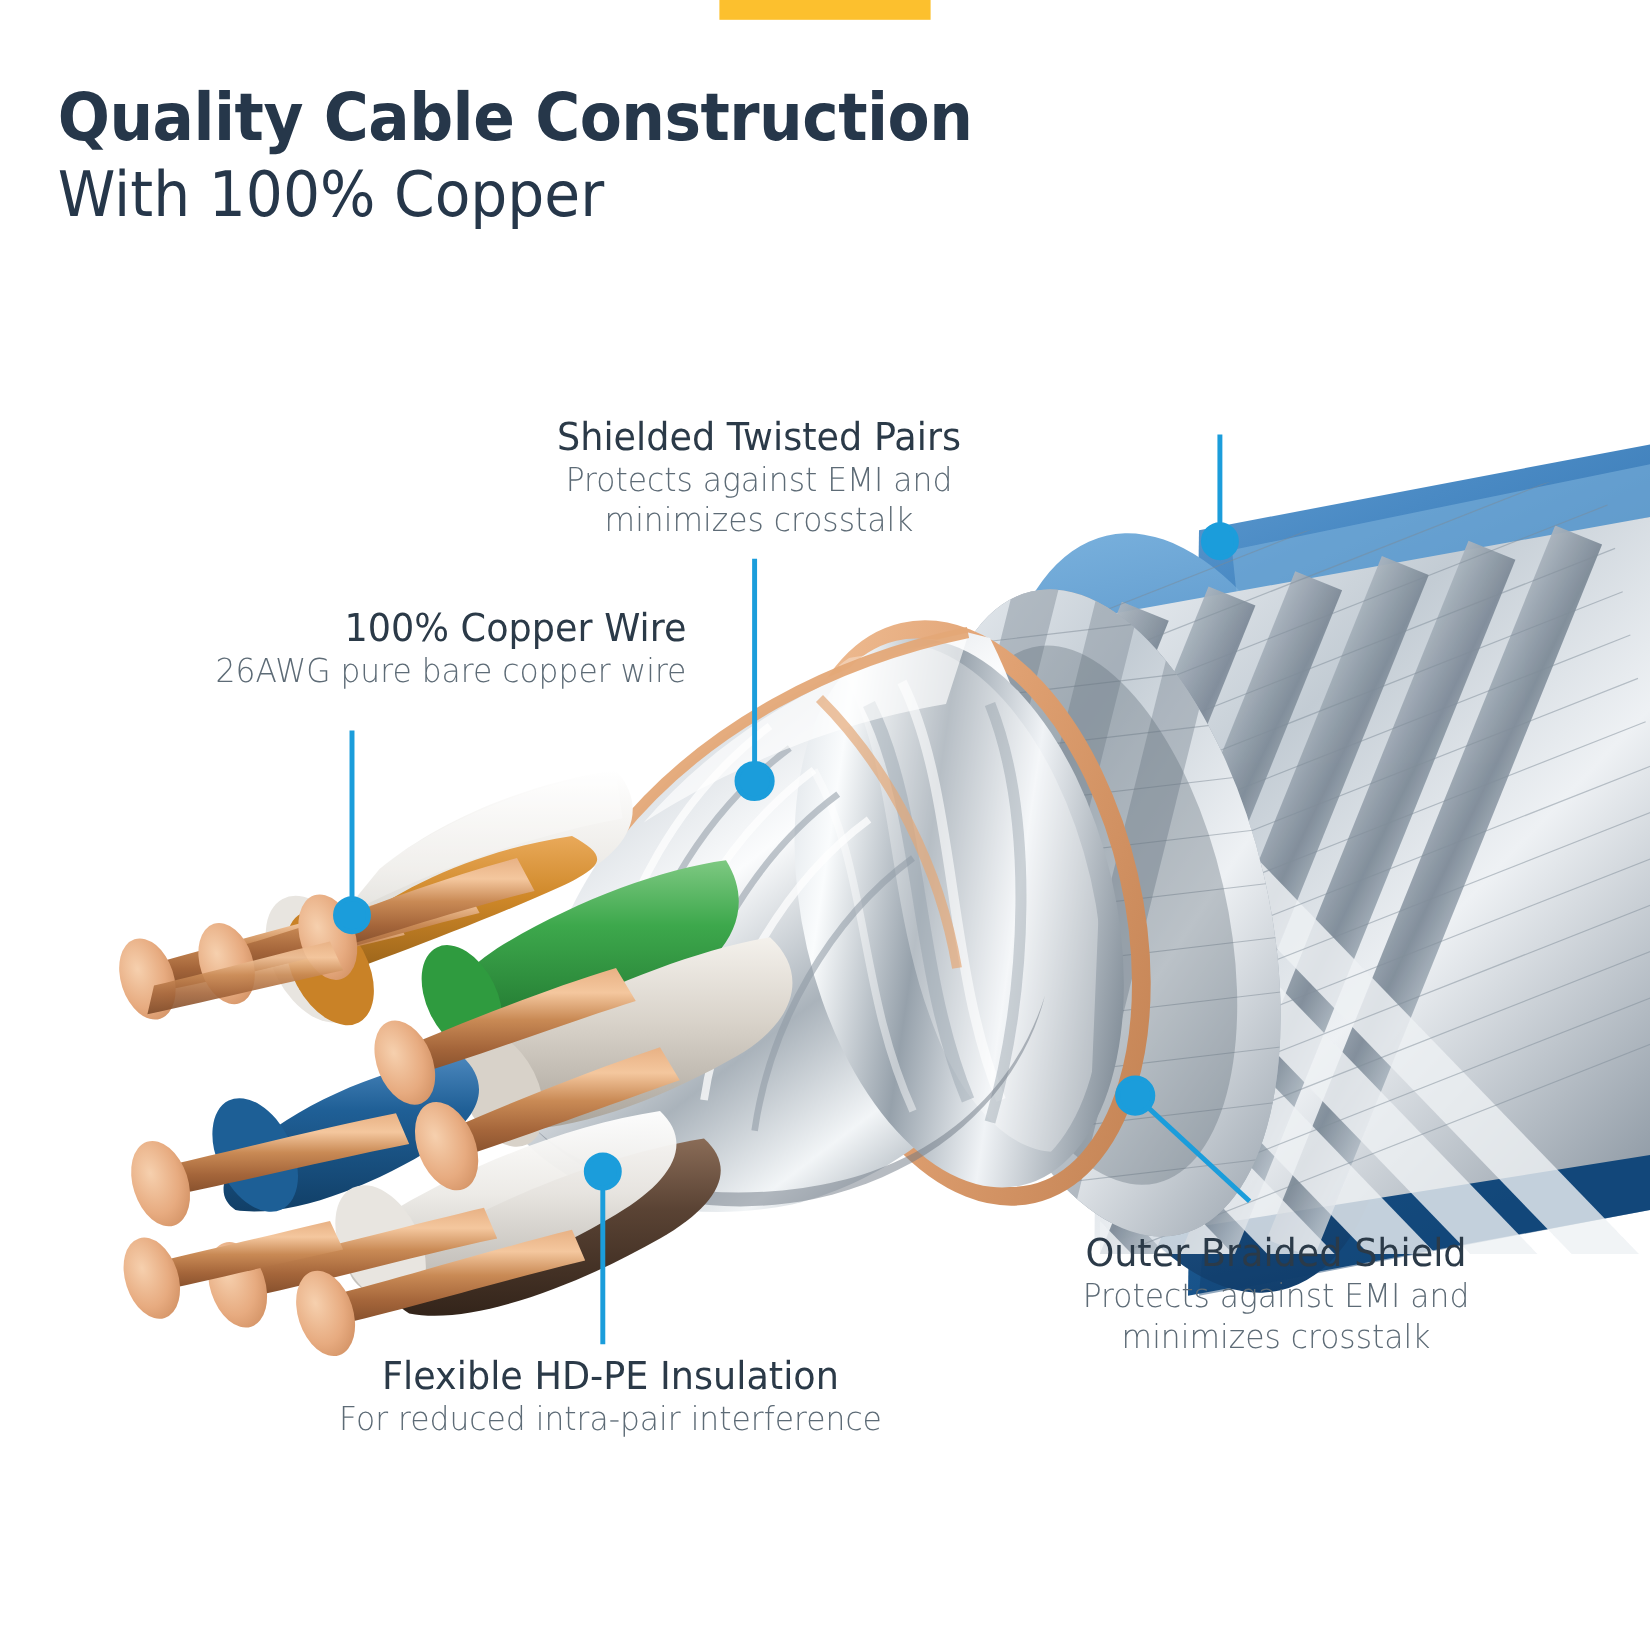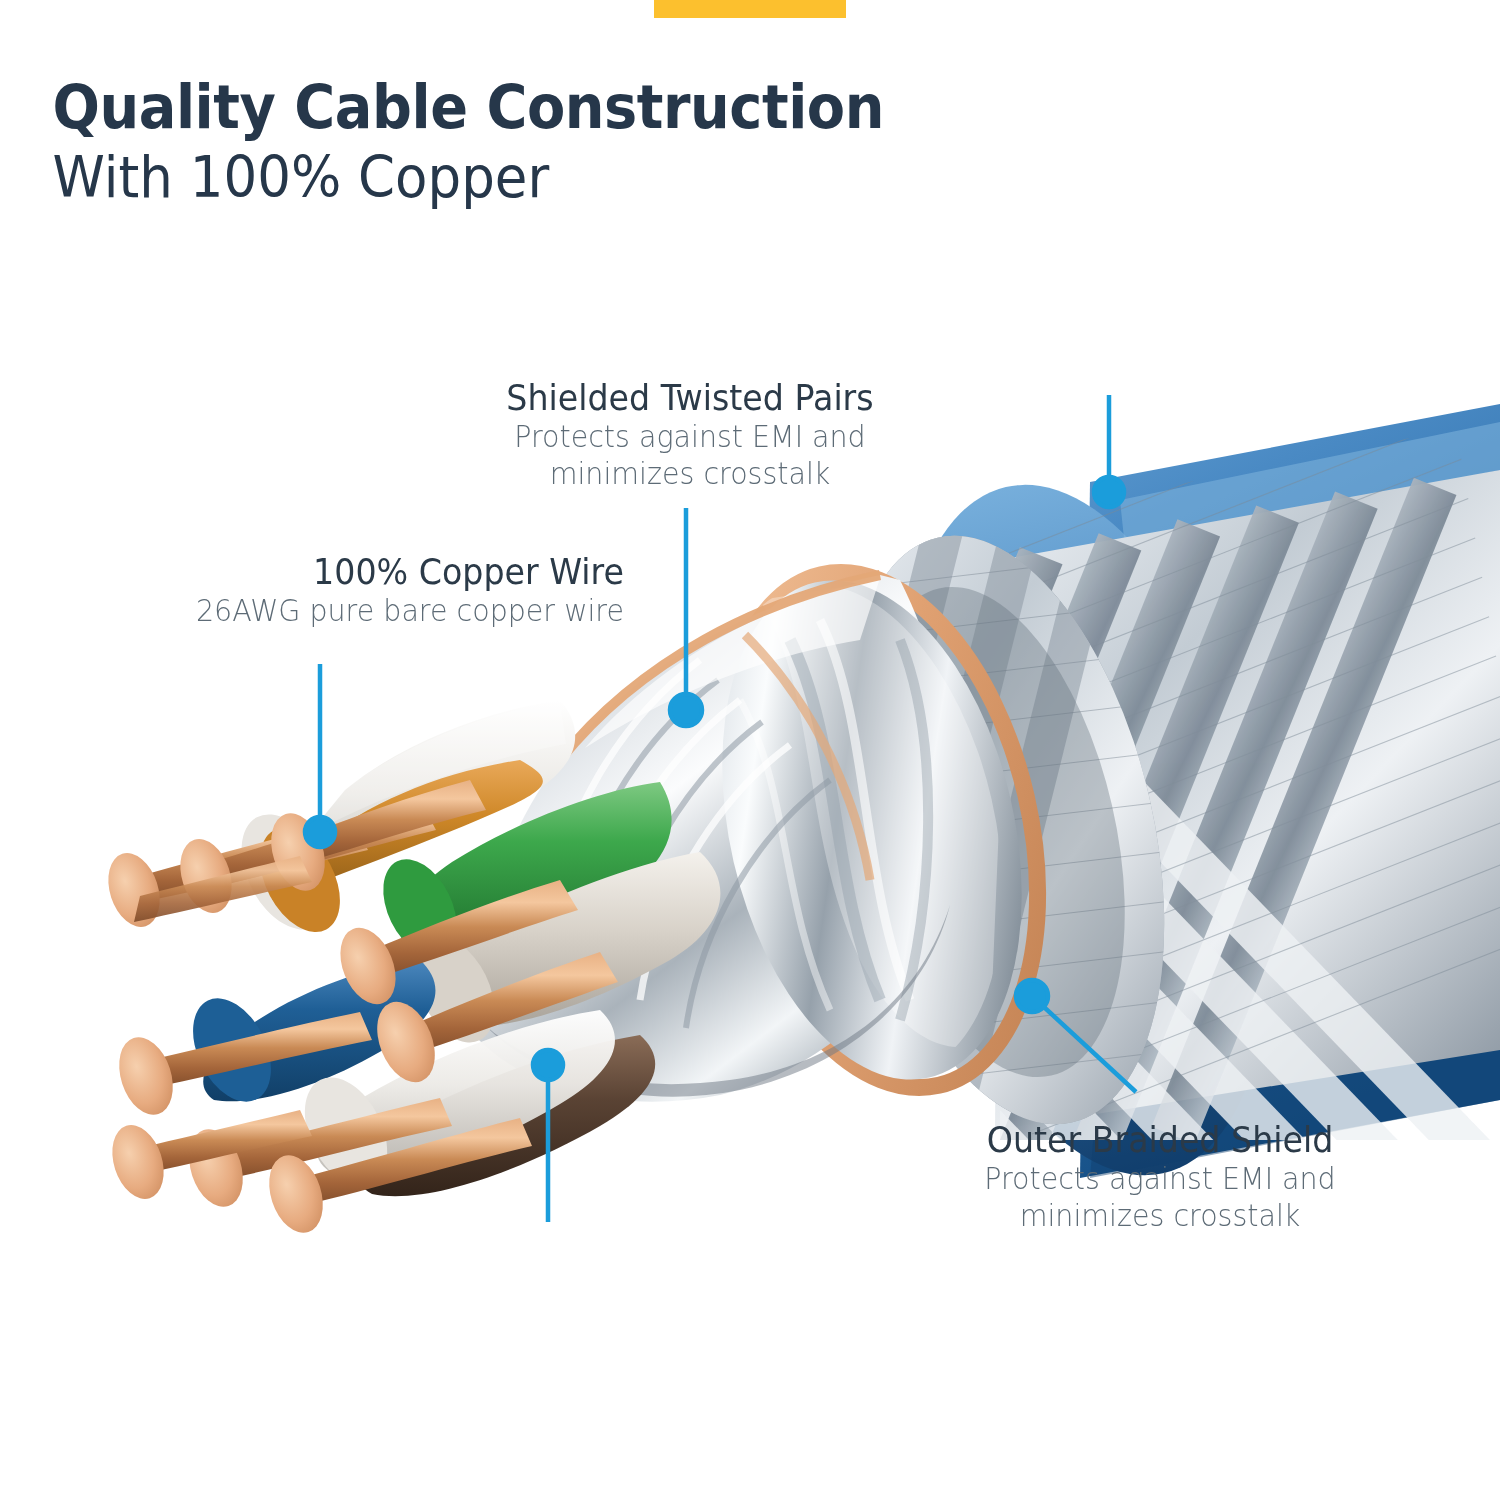--- a/index.html
+++ b/index.html
@@ -438,14 +438,18 @@
     <div class="c-title">100% Copper Wire</div>
     <div class="c-desc">26AWG pure bare copper wire</div>
   </div>
 
   <div class="callout ctr" id="callout-braid">
     <div class="c-title">Outer Braided Shield</div>
     <div class="c-desc">Protects against EMI and</div>
     <div class="c-desc">minimizes crosstalk</div>
   </div>
 
+  <div class="callout ctr" id="callout-hdpe">
+    <div class="c-title">Flexible HD-PE Insulation</div>
+    <div class="c-desc">For reduced intra-pair interference</div>
+  </div>
 
 </div>
 
 </body></html>

